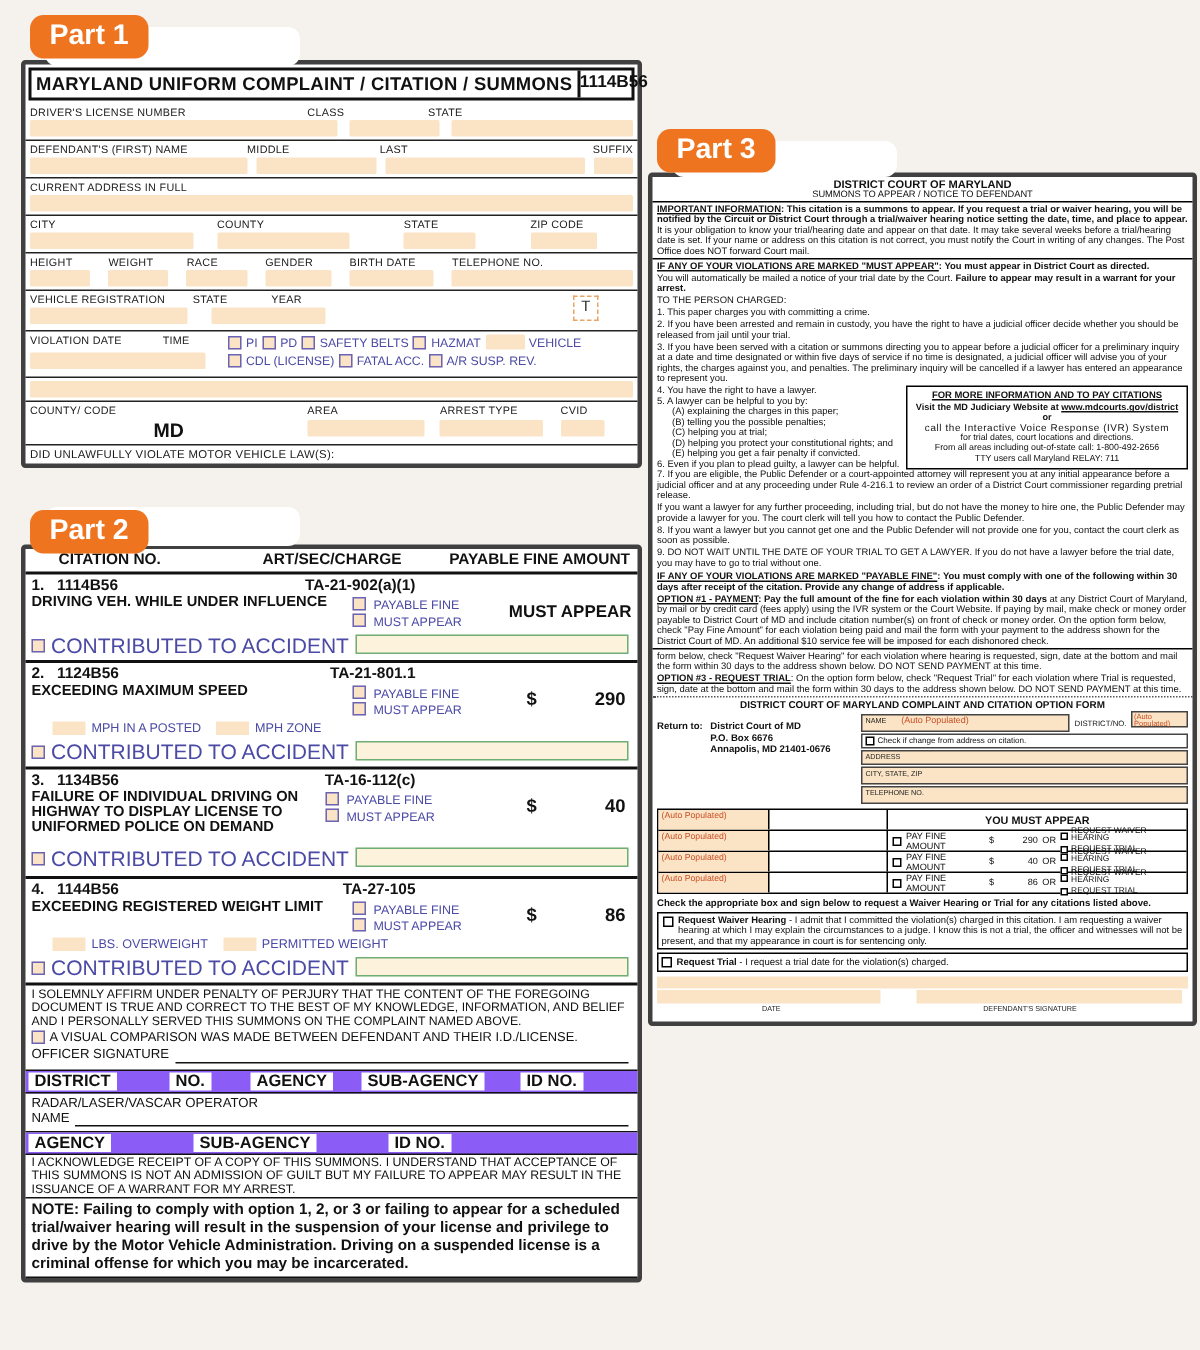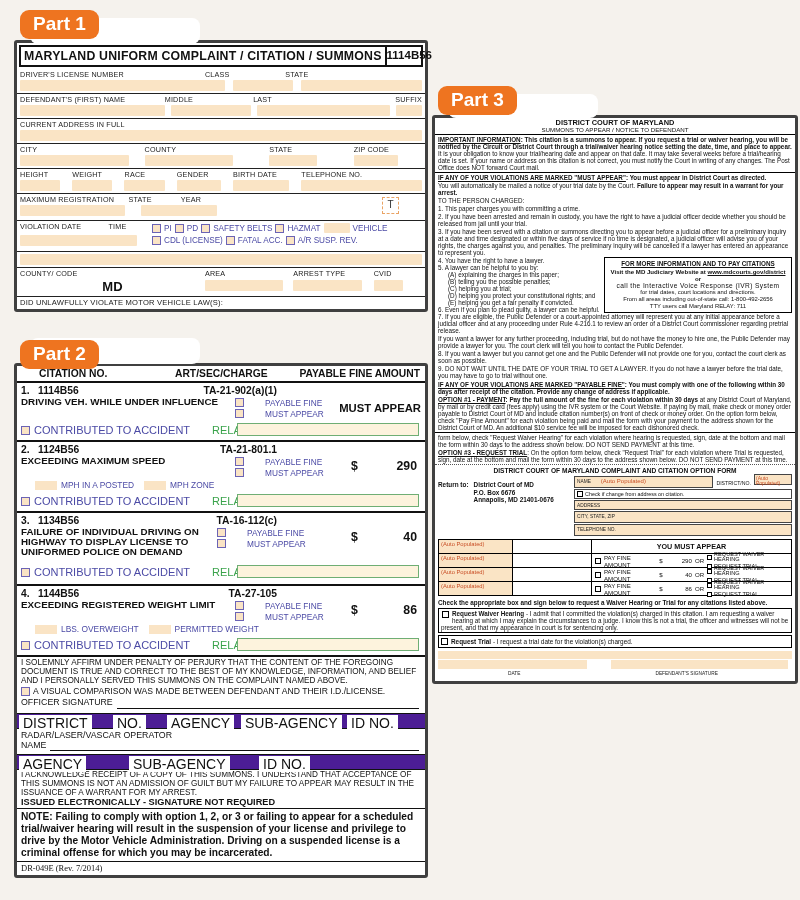--- a/index.html
+++ b/index.html
@@ -30,33 +30,33 @@
   .p2{left:14px;top:363px;width:414px;font-size:10px;}
   .p2head{position:relative;height:15px;font-weight:bold;font-size:10.3px;border-bottom:2.5px solid #111;}
   .p2head span{position:absolute;top:2px;}
   .vio{position:relative;border-bottom:2.5px solid #111;padding:2px 4px 3px;}
   .vA{min-height:48px;} .vB{min-height:58px;} .vC{min-height:66px;} .vD{min-height:58px;}
   .vl1{display:flex;font-weight:bold;font-size:10.3px;}
   .vnum{width:17px;} .vcit{width:118px;} .vart{width:121px;text-align:right;}
   .vmain{display:flex;margin-top:1px;}
   .vdesc{width:214px;font-weight:bold;font-size:9.8px;line-height:10.2px;}
   .vops{flex:1;position:relative;min-height:22px;}
-  .vopline{display:flex;align-items:center;gap:21px;height:11px;font-size:8.3px;}
+  .vopline{display:flex;align-items:center;gap:5px;height:11px;font-size:8.3px;}
   .vfinetxt{position:absolute;right:0;top:5px;font-weight:bold;font-size:11.3px;}
   .vmoney{position:absolute;right:4px;top:3px;width:66px;display:flex;justify-content:space-between;font-weight:bold;font-size:12.3px;}
   .vsub{display:flex;align-items:center;gap:4px;margin:2px 0 0 14px;font-size:8.4px;}
   .sfld{width:22px;height:9px;background:#fae4c5;}
-  .vbot{display:flex;align-items:center;gap:4px;margin-top:4px;height:14px;position:relative;font-size:11px;}
+  .vbot{display:flex;align-items:center;gap:4px;margin-top:4px;height:14px;position:relative;font-size:14px;}
   .green{color:#3aa34b;}
   .relfld{position:absolute;left:216px;right:2px;top:0;bottom:1px;background:#fdf3dd;border:1px solid #6fae74;}
   .affirm{padding:2px 4px;font-size:8.2px;line-height:8.9px;border-bottom:1px solid #111;}
   .cbline{display:flex;align-items:center;gap:3px;margin-top:1px;}
   .sigline{flex:1;border-bottom:1px solid #111;margin:0 2px 2px 4px;height:10px;}
   .offsig{display:flex;font-size:8.8px;margin-top:2px;}
-  .strip{position:relative;height:14px;background:#4c1d95;border-bottom:1px solid #111;font-size:14px;}
+  .strip{position:relative;height:14px;background:#8b5cf6;border-bottom:1px solid #111;font-size:11px;font-weight:bold;}
   .strip span{position:absolute;top:1px;background:#fff;padding:0 4px;white-space:nowrap;}
   .radar{border-bottom:1.5px solid #111;padding:1px 4px;font-size:8.8px;}
   .ack{border-bottom:1.5px solid #111;padding:1px 4px;font-size:8.2px;line-height:8.9px;}
   .issued{font-weight:bold;font-size:9.2px;margin-top:1px;}
   .note{border-bottom:1px solid #111;padding:2px 4px;font-weight:bold;font-size:10.2px;line-height:12px;}
   .p2foot{padding:1px 4px 2px;font-family:"Liberation Serif",serif;font-size:8.5px;}
   
   .p3{left:432px;top:115px;width:366px;font-size:6.3px;line-height:7px;}
   .p3 p{margin:0;padding:1px 3px;}
   .bu{font-weight:bold;text-decoration:underline;}
@@ -215,21 +215,21 @@
           <span class="fld" style="width:11%"></span>
           <span class="gap" style="width:3%"></span>
           <span class="fld" style="width:14%"></span>
           <span class="gap" style="width:3%"></span>
           <span class="fld" style="width:30%"></span>
         </div>
     </div>
 
     <div class="prow" style="height:23px;">
       <div class="lbls">
-          <span style="width:27%">MAXIMUM REGISTRATION</span>
+          <span style="width:27%">VEHICLE REGISTRATION</span>
           <span style="width:13%">STATE</span>
           <span>YEAR</span>
         </div>
       <div class="flds">
           <span class="fld" style="width:26%"></span>
           <span class="gap" style="width:4%"></span>
           <span class="fld" style="width:19%"></span>
         </div>
       <div class="tbox">T</div>
     </div>
@@ -470,25 +470,23 @@
     </div>
 
     <div class="strip">
       <span style="left:2px">AGENCY</span>
       <span style="left:112px">SUB-AGENCY</span>
       <span style="left:242px">ID NO.</span>
     </div>
 
     <div class="ack">
       <span>I ACKNOWLEDGE RECEIPT OF A COPY OF THIS SUMMONS. I UNDERSTAND THAT ACCEPTANCE OF THIS SUMMONS IS NOT AN  ADMISSION OF GUILT BUT MY FAILURE TO APPEAR MAY RESULT IN THE ISSUANCE OF A WARRANT FOR MY ARREST.</span>
-      <div class="issued">ISSUED ELECTRONICALLY - SIGNATURE NOT REQUIRED</div>
     </div>
 
     <div class="note">NOTE: Failing to comply with option 1, 2, or 3 or failing to appear for a scheduled trial/waiver hearing will result in the suspension of your license and privilege to drive by the Motor Vehicle Administration.  Driving on a suspended license is a criminal offense for which you may be incarcerated.</div>
-    <div class="p2foot">DR-049E (Rev. 7/2014)</div>
   </div>
 
   <div class="card p3">
     <div class="p3titleblk">
       <div class="p3court">DISTRICT COURT OF MARYLAND</div>
       <div class="p3sub">SUMMONS TO APPEAR / NOTICE TO DEFENDANT</div>
     </div>
 
     <p class="sep"><span class="bu">IMPORTANT INFORMATION</span><span class="b">: This citation is a summons to appear. If you request a trial or waiver hearing, you  will be notified by the Circuit or District Court through a trial/waiver hearing notice setting the date, time, and place to appear.</span><span> It is your obligation to know your trial/hearing date and appear on that date. It may take several weeks before a trial/hearing date is set.  If your name or address on this citation is not correct, you must notify the Court in writing of any changes. The Post Office does NOT forward Court mail.</span></p>
 

